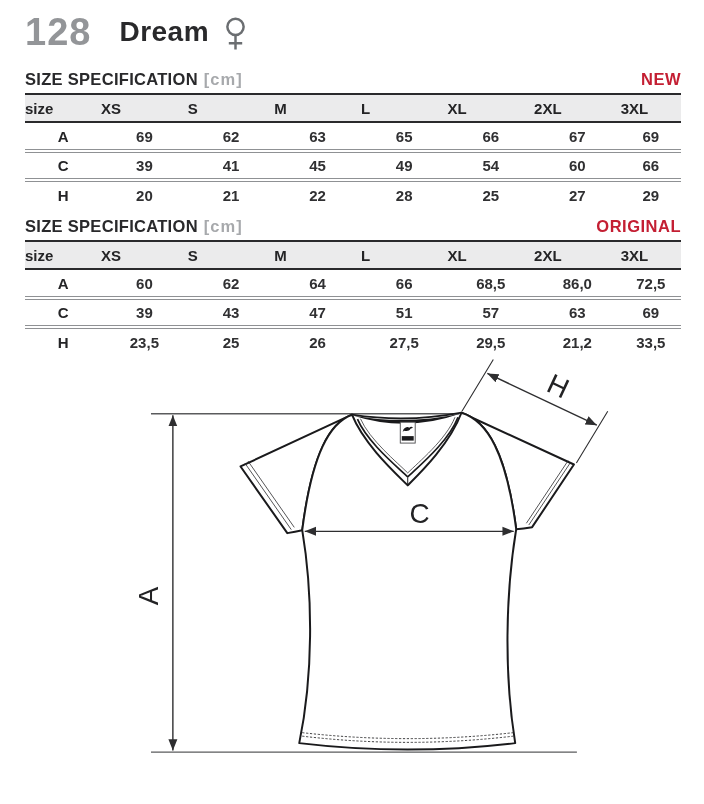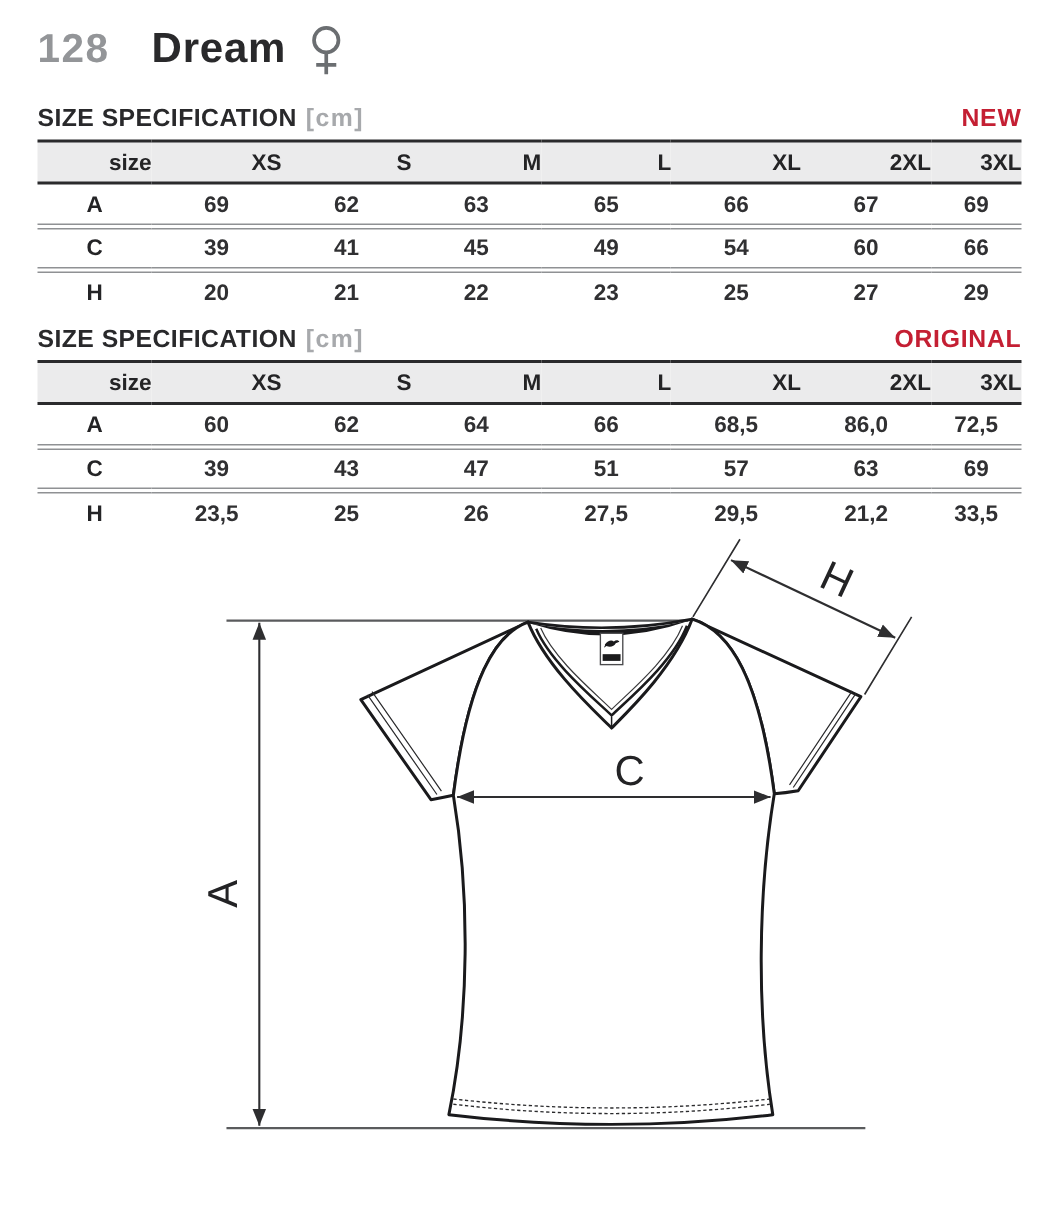--- a/index.html
+++ b/index.html
@@ -6,38 +6,38 @@
     --badge-red:#c41f33; --code-gray:#939598; --text-dark:#29292b;
     --unit-gray:#a7a9ac; --footnote-gray:#b4b6b9; --header-bg:#ebebec;
   }
   *{box-sizing:border-box; margin:0; padding:0;}
   html,body{width:704px; height:804px; overflow:hidden; background:#ffffff;
     font-family:"Liberation Sans", sans-serif; color:var(--text-dark);}
   .page{width:704px; height:804px; padding:8px 23px 0 25px;}
 
   
   .product-header{display:flex; align-items:center; height:48px; margin-bottom:4px;}
-  .product-code{font-size:27px; font-weight:700; color:var(--code-gray); letter-spacing:1px;}
+  .product-code{font-size:38px; font-weight:700; color:var(--code-gray); letter-spacing:1px;}
   .product-name{font-size:28px; font-weight:700; color:var(--text-dark); margin-left:28px; letter-spacing:.5px;}
   .gender{margin-left:16px; margin-top:4px; display:inline-flex;}
 
   
   .section-title-row{display:flex; justify-content:space-between; align-items:baseline; margin-top:14px; margin-bottom:4px;}
   .section-title-row.second{margin-top:8px;}
   .section-title{font-size:16.5px; font-weight:800; color:var(--text-dark); letter-spacing:.3px;}
   .section-unit{font-weight:600; color:var(--unit-gray); margin-left:6px; letter-spacing:1px;}
   .section-badge{font-size:16.5px; font-weight:800; color:var(--badge-red); letter-spacing:.5px;}
 
   
   table.size-table{width:100%; border-collapse:collapse; table-layout:fixed;}
   table.size-table th:first-child, table.size-table td:first-child{width:11.6%;}
   table.size-table th:last-child,  table.size-table td:last-child{width:9.2%;}
   table.size-table thead tr{background:var(--header-bg);
     border-top:2.5px solid #2a2a2c; border-bottom:2.5px solid #2a2a2c;}
-  table.size-table th{height:28px; font-size:15px; font-weight:700; text-align:right; color:#242426;}
+  table.size-table th{height:28px; font-size:15px; font-weight:700; text-align:left; color:#242426;}
   table.size-table td{height:29px; font-size:15px; font-weight:700; text-align:center; color:#303032;}
   table.size-table td.rowlabel{font-weight:700; color:#242426;}
   table.size-table tbody tr:not(:last-child) td{border-bottom:4px double #8f9194;}
 
   .footnote{margin-top:5px; font-size:12.5px; font-style:italic; color:var(--footnote-gray); letter-spacing:.4px;}
 
   .diagram-wrap{margin-top:1px; margin-left:-25px; width:704px;}
   svg text.dim{font-family:"Liberation Sans",sans-serif; font-size:28px; font-weight:400; fill:#232325;}
 </style>
 </head>
@@ -94,21 +94,21 @@
           <td>49</td>
           <td>54</td>
           <td>60</td>
           <td>66</td>
         </tr>
         <tr>
           <td class="rowlabel">H</td>
           <td>20</td>
           <td>21</td>
           <td>22</td>
-          <td>23</td>
+          <td>28</td>
           <td>25</td>
           <td>27</td>
           <td>29</td>
         </tr>
       </tbody>
     </table>
 
   <div class="section-title-row second">
     <div>
       <span class="section-title">SIZE SPECIFICATION</span><span class="section-title section-unit">[cm]</span>

